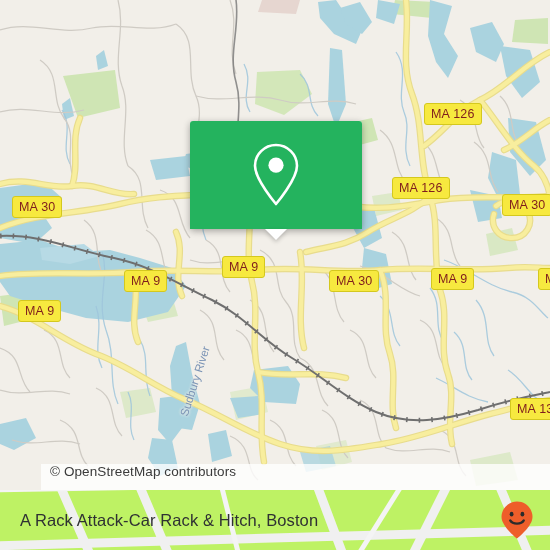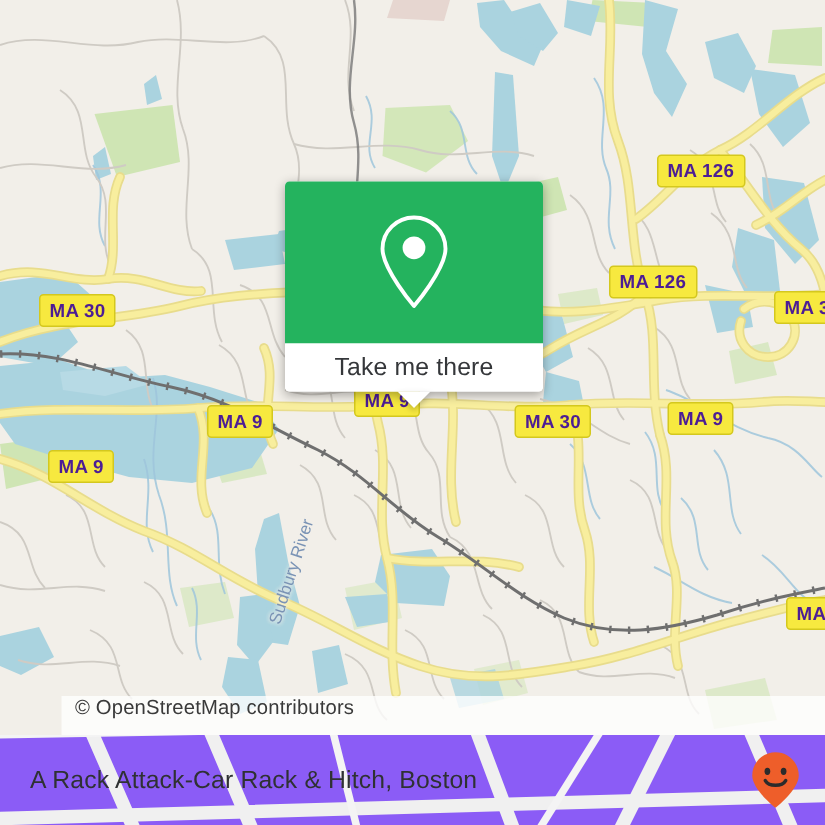--- a/index.html
+++ b/index.html
@@ -52,29 +52,28 @@
     color: #3a3a3a;
     letter-spacing: 0.1px;
   }
 
   
   .shield {
     position: absolute;
     background: #f7e93f;
     border: 1.6px solid #d4c81e;
     border-radius: 3px;
-    color: #4c1d95;
+    color: #7f1d1d;
     font-size: 12.5px;
-    font-weight: bold;
+    font-weight: normal;
     line-height: 1;
     padding: 3.5px 6px 4px 6px;
     white-space: nowrap;
     letter-spacing: 0.2px;
     box-sizing: border-box;
-    margin-left: 14px;
   }
 
   
   .place-label {
     position: absolute;
     color: #68676a;
     font-size: 15px;
     letter-spacing: 0.4px;
     white-space: nowrap;
     text-shadow: 0 0 3px #f2efe9, 0 0 3px #f2efe9, 0 0 2px #f2efe9;
@@ -134,21 +133,21 @@
     filter: drop-shadow(0 2px 2px rgba(0,0,0,0.22));
   }
 
   
   #footer {
     position: absolute;
     left: 0;
     top: 490px;
     width: 550px;
     height: 60px;
-    background: #8b5cf6;
+    background: #bef264;
     overflow: hidden;
   }
   #footer .watermark {
     position: absolute;
     left: 0; top: -40px;
     width: 550px;
     height: 140px;
     opacity: 1;
   }
   .footer-title {
@@ -401,23 +400,20 @@
       <span>© OpenStreetMap contributors</span>
     </div>
 
     <div class="popup">
       <div class="popup-green">
         <svg width="56" height="70" viewBox="0 0 56 70">
           <path d="M28 5 C16.4 5 7 14.3 7 25.8 C7 39.5 28 64 28 64 C28 64 49 39.5 49 25.8 C49 14.3 39.6 5 28 5 Z" fill="none" stroke="#ffffff" stroke-width="2.6" stroke-linejoin="round"></path>
           <circle cx="28" cy="25.2" r="7.6" fill="#ffffff"></circle>
         </svg>
       </div>
-      <div class="popup-label">
-        <span>Take me there</span>
-      </div>
       <div class="popup-tail"></div>
     </div>
   </div>
 
   <div id="footer">
     <svg class="watermark" viewBox="0 0 550 140">
       <g stroke="#f0f0f0" stroke-width="9" fill="none" stroke-linecap="round">
         <path d="M40,-10 L110,150"></path>
         <path d="M120,-10 L188,150"></path>
         <path d="M300,-10 L360,150"></path>

